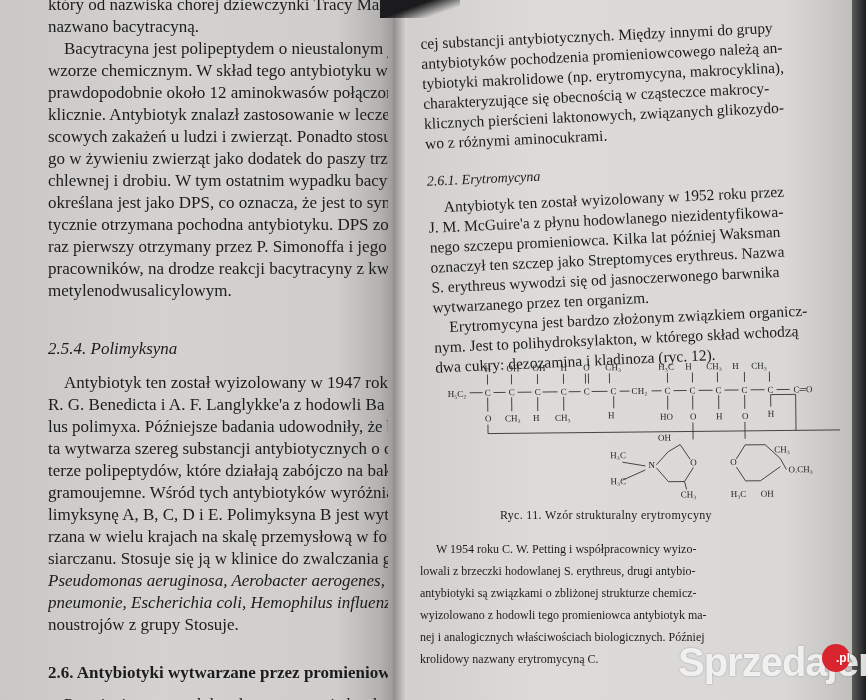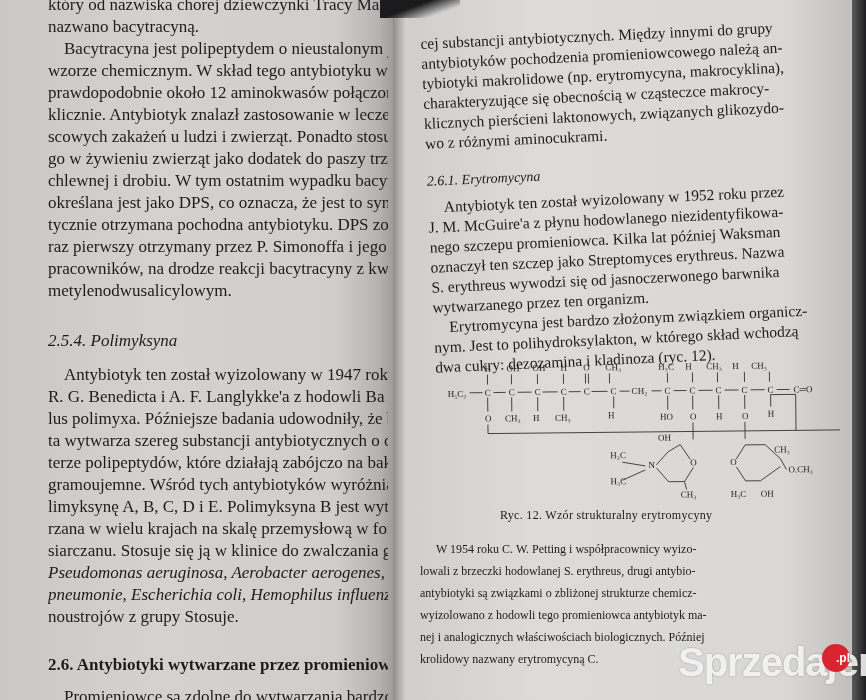--- a/index.html
+++ b/index.html
@@ -40,21 +40,21 @@
   <div class="line">prawdopodobnie około 12 aminokwasów połączonych</div>
   <div class="line">klicznie. Antybiotyk znalazł zastosowanie w leczeniu</div>
   <div class="line">scowych zakażeń u ludzi i zwierząt. Ponadto stosuje</div>
   <div class="line">go w żywieniu zwierząt jako dodatek do paszy trzo</div>
   <div class="line">chlewnej i drobiu. W tym ostatnim wypadku bacytra</div>
   <div class="line">określana jest jako DPS, co oznacza, że jest to syn</div>
   <div class="line">tycznie otrzymana pochodna antybiotyku. DPS został</div>
   <div class="line">raz pierwszy otrzymany przez P. Simonoffa i jego wsp</div>
   <div class="line">pracowników, na drodze reakcji bacytracyny z kwas</div>
   <div class="line">metylenodwusalicylowym.</div>
-  <div class="line sec" style="margin-top:28px;">2.5.4. Polimyksyna</div>
+  <div class="line sec" style="margin-top:36px;">2.5.4. Polimyksyna</div>
   <div class="line ind">Antybiotyk ten został wyizolowany w 1947 roku pr</div>
   <div class="line">R. G. Benedicta i A. F. Langlykke'a z hodowli Ba</div>
   <div class="line">lus polimyxa. Późniejsze badania udowodniły, że bakt</div>
   <div class="line">ta wytwarza szereg substancji antybiotycznych o cha</div>
   <div class="line">terze polipeptydów, które działają zabójczo na bakt</div>
   <div class="line">gramoujemne. Wśród tych antybiotyków wyróżnia się</div>
   <div class="line">limyksynę A, B, C, D i E. Polimyksyna B jest wytw</div>
   <div class="line">rzana w wielu krajach na skalę przemysłową w form</div>
   <div class="line">siarczanu. Stosuje się ją w klinice do zwalczania głów</div>
   <div class="line" style="font-style:italic">Pseudomonas aeruginosa, Aerobacter aerogenes, Klebs</div>
@@ -141,21 +141,21 @@
     <path d="M146 23 V33 M149 23 V33"></path>
     <path d="M48 46 V60 M72 46 V60 M98 46 V60 M124 46 V60 M174 46 V58 M228 46 V60 M253 46 V60 M279 46 V60 M305 46 V60 M331 46 V58"></path>
     <path d="M48 73 V82 H400"></path>
     <path d="M331 46 H356 V82"></path>
     <path d="M253 73 V90 M305 73 V90"></path>
     <path d="M182 112 L205 116 M182 130 L205 120 M216 115 L228 102 L240 95 L250 110 M216 118 L228 132 L244 132 L253 118 M244 132 L246 140"></path>
     <path d="M296 110 L305 96 L325 96 L340 110 M296 118 L305 132 L320 132 L340 118 M340 110 L346 121"></path>
   </g>
 </svg>
 
-<div class="caption">Ryc. 12. Wzór strukturalny erytromycyny</div>
+<div class="caption">Ryc. 11. Wzór strukturalny erytromycyny</div>
 
 <div class="col rcol2">
   <div class="line ind">W 1954 roku C. W. Petting i współpracownicy wyizo-</div>
   <div class="line">lowali z brzeczki hodowlanej S. erythreus, drugi antybio-</div>
   <div class="line">antybiotyki są związkami o zbliżonej strukturze chemicz-</div>
   <div class="line">wyizolowano z hodowli tego promieniowca antybiotyk ma-</div>
   <div class="line">nej i analogicznych właściwościach biologicznych. Później</div>
   <div class="line">krolidowy nazwany erytromycyną C.</div>
 </div>
 

